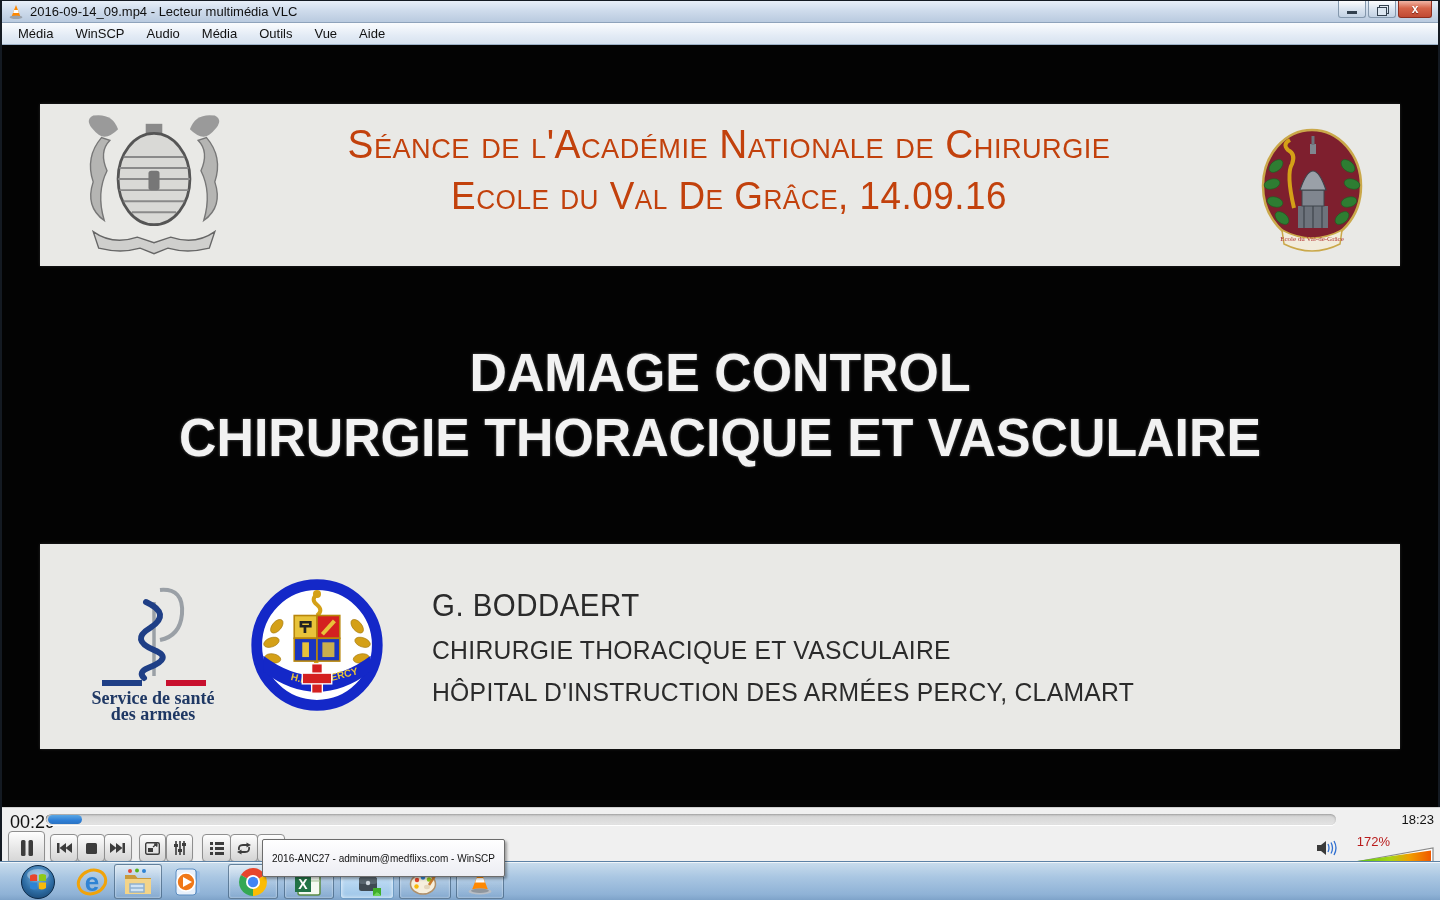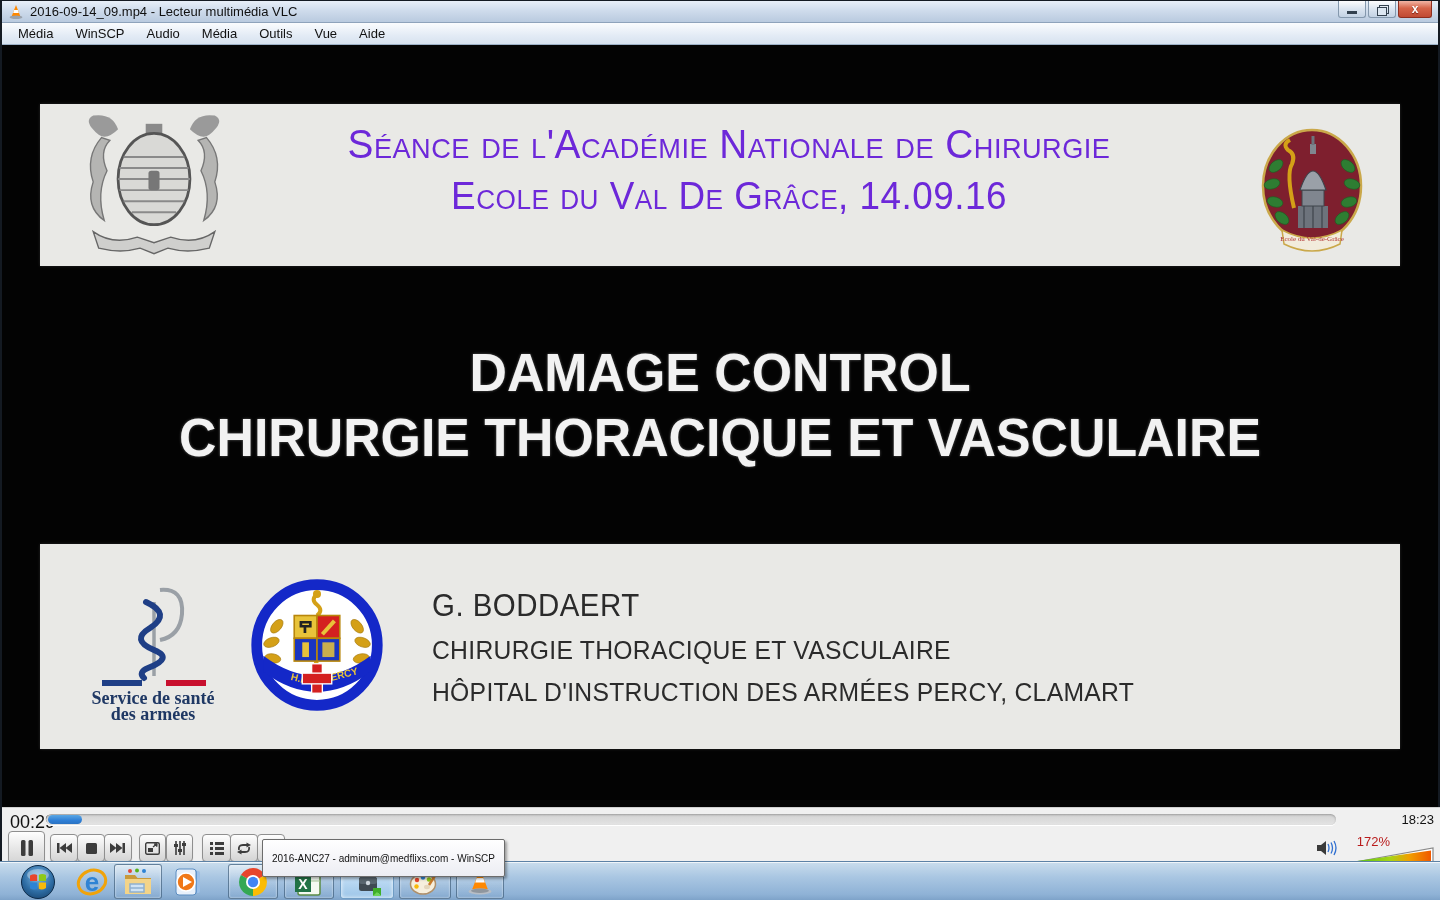--- a/index.html
+++ b/index.html
@@ -29,21 +29,21 @@
 
   #menubar { position:absolute; left:0; top:22px; width:100%; height:22px;
     background:linear-gradient(#fafcfe,#e3ebf5 60%,#d7e2ef);
     border-bottom:1px solid #9db1c7; display:flex; align-items:center; padding-left:5px; }
   .menu-item { font-size:13px; color:#111; padding:2px 11px; }
 
   
   #video-area { position:absolute; left:0; top:44px; width:1436px; height:762px; background:#030303; }
   .slide-banner { position:absolute; background:#e9e9e6; box-shadow:0 0 3px rgba(255,255,255,.15); }
   #banner-top { left:38px; top:59px; width:1360px; height:162px; }
-  #banner-top .banner-text { position:absolute; left:0; right:0; top:18px; text-align:center; color:#6d28d9;padding-left:18px; }
+  #banner-top .banner-text { position:absolute; left:0; right:0; top:18px; text-align:center; color:#c2410c;padding-left:18px; }
   .sc-line1 { font-variant:small-caps; font-size:40px; letter-spacing:.5px; transform:scaleX(.97); }
   .sc-line2 { font-variant:small-caps; font-size:38px; letter-spacing:.5px; margin-top:8px; transform:scaleX(.97); }
 
   #crest-acad { position:absolute; left:28px; top:6px; width:172px; height:152px; }
   #medallion-vdg { position:absolute; right:36px; top:10px; width:104px; height:148px; }
 
   #main-title { position:absolute; left:0; top:295px; width:1436px; text-align:center; color:#f2f2f2; }
   .title-line { font-weight:bold; font-size:54px; letter-spacing:0px; transform:scaleX(.96);
     text-shadow:0 0 3px rgba(255,255,255,.35); line-height:1.2; }
 

